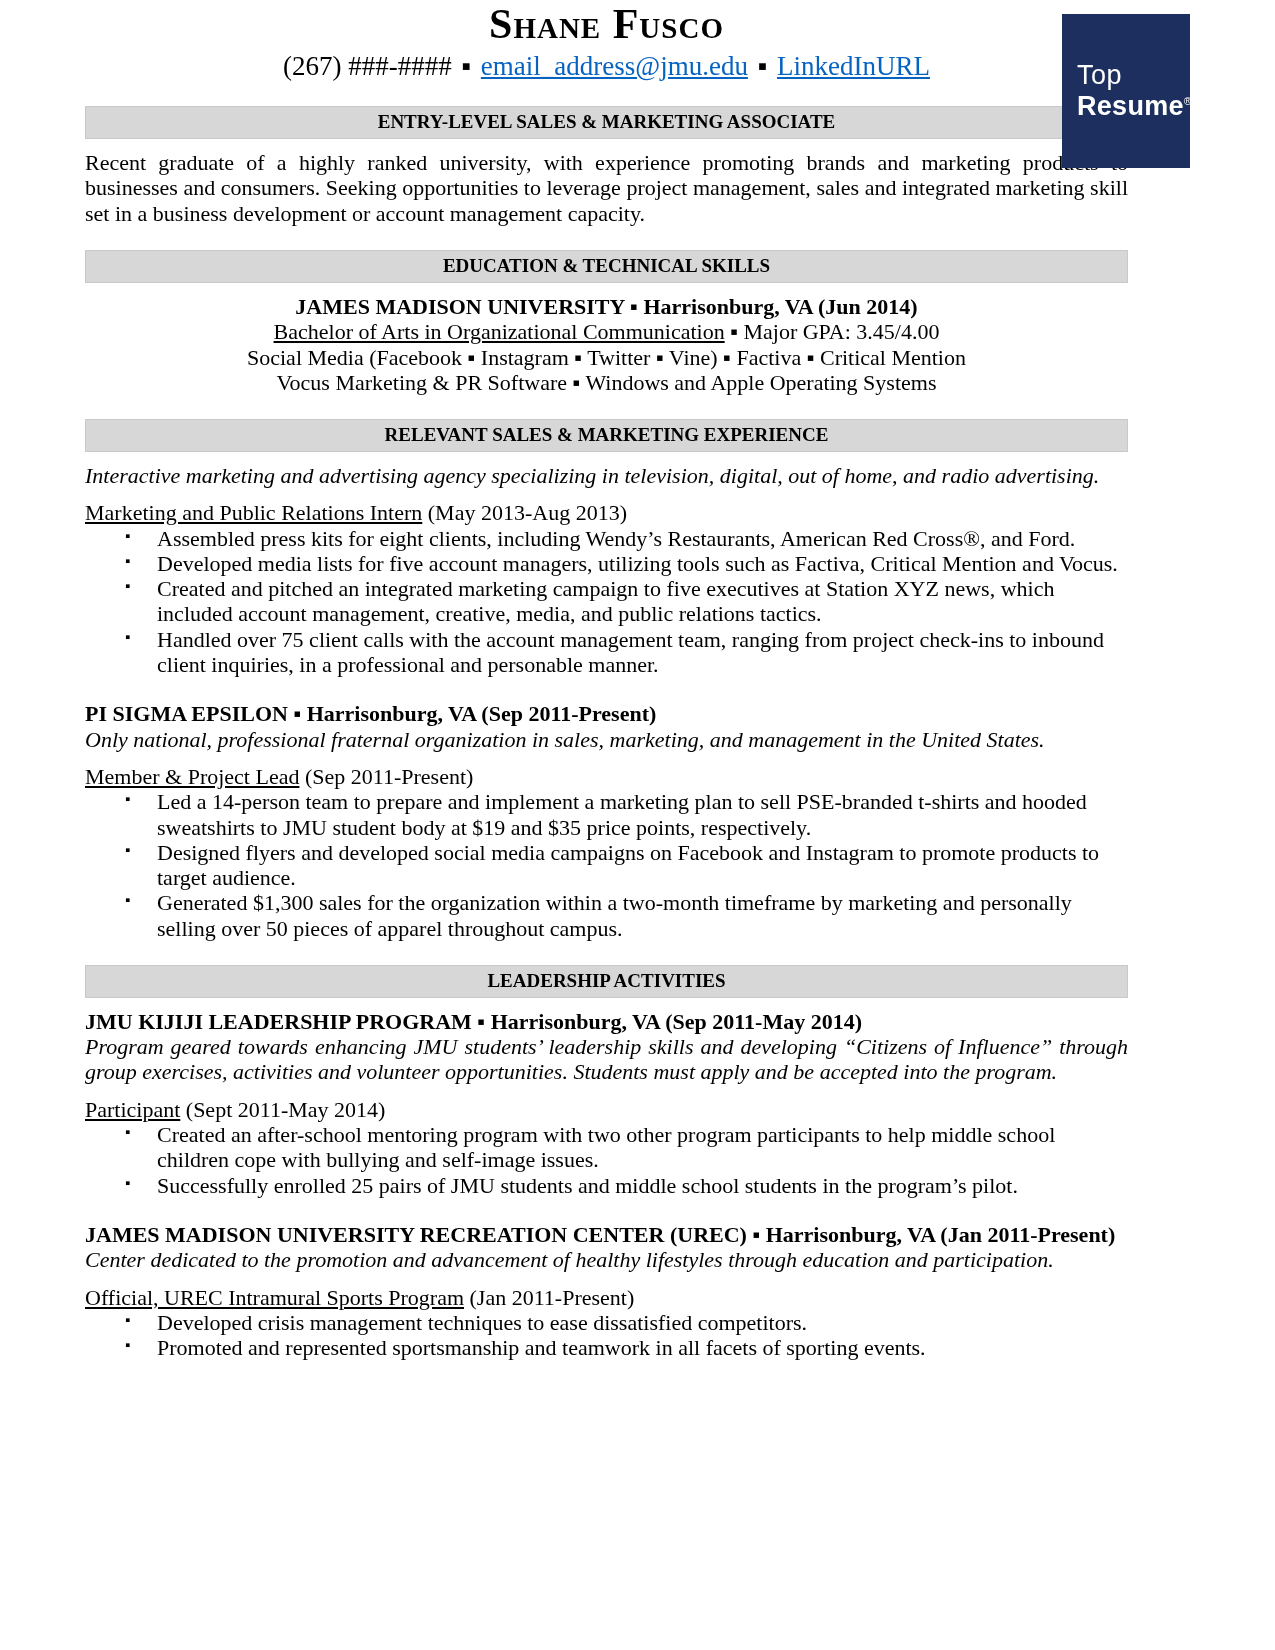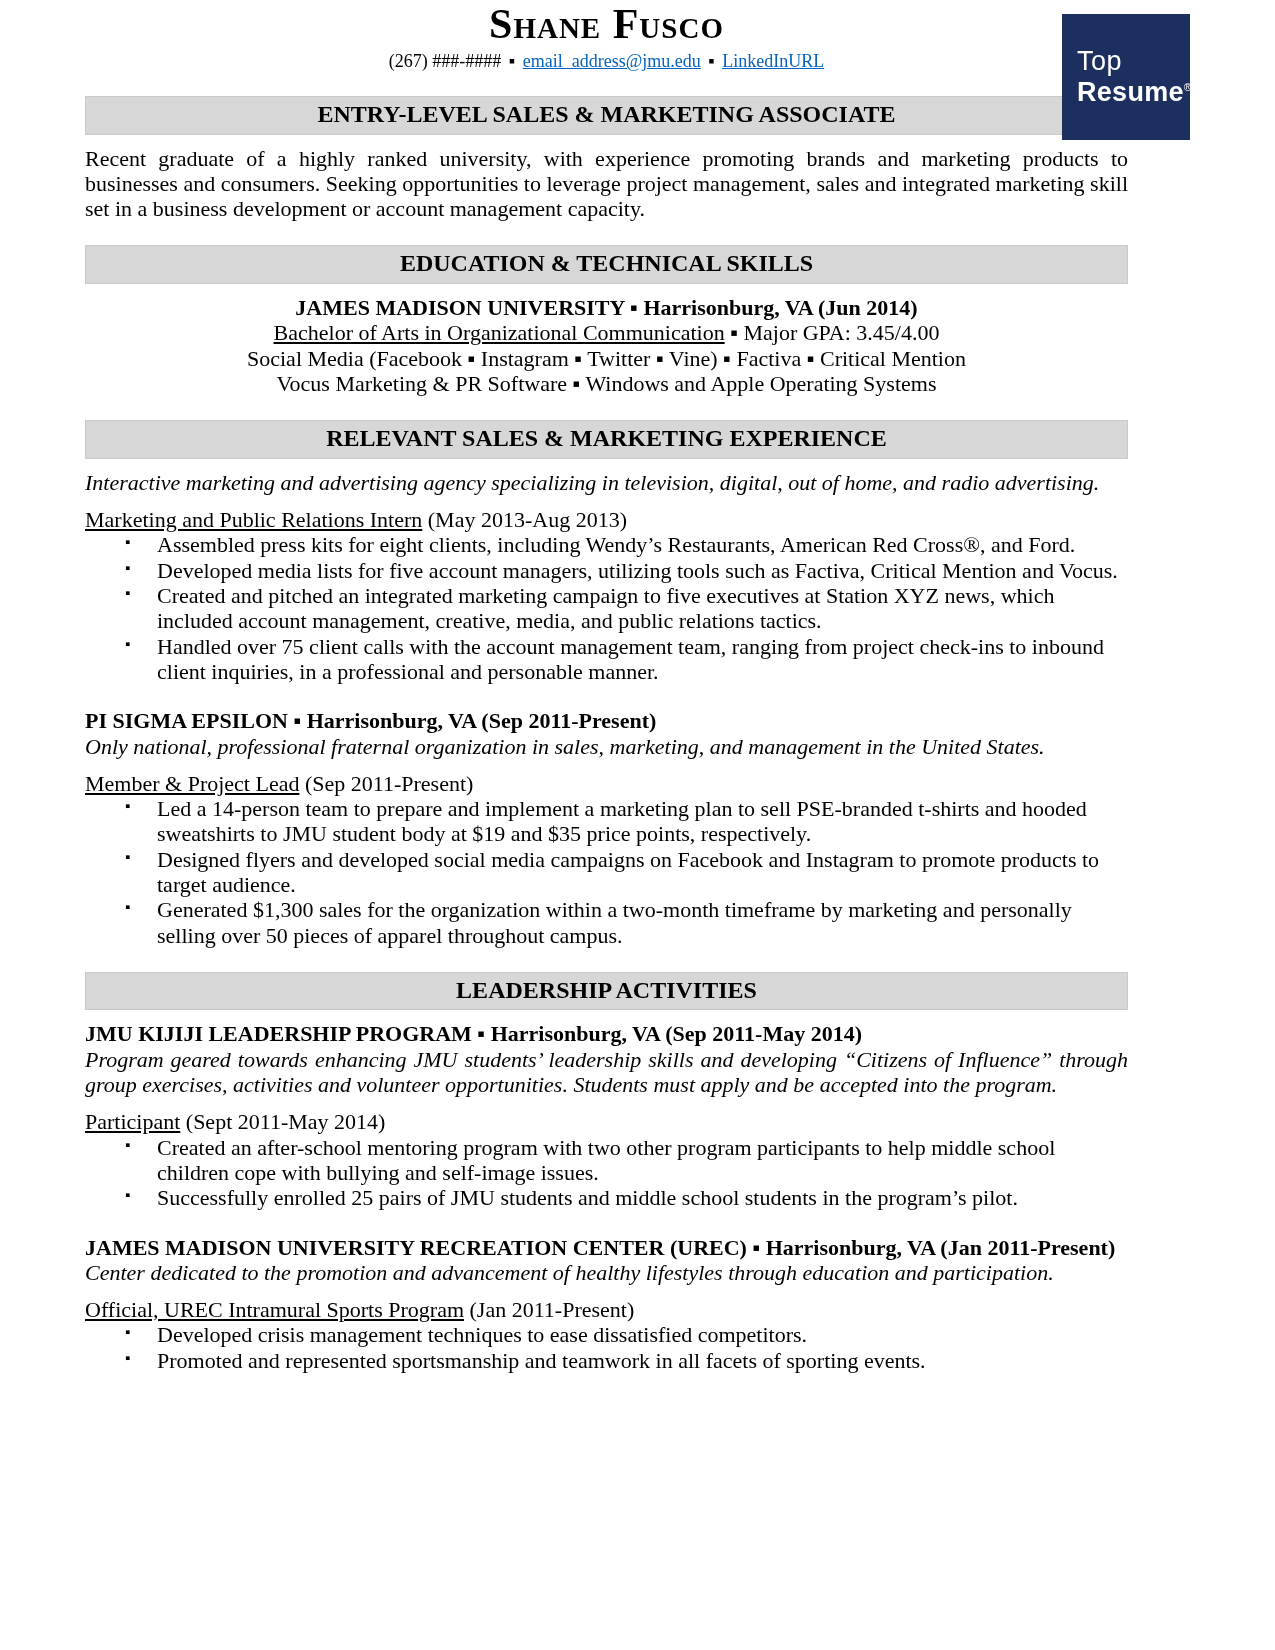--- a/index.html
+++ b/index.html
@@ -14,21 +14,21 @@
     line-height: 1.15;
   }
   .page { position: relative; width: 1275px; height: 1650px; overflow: hidden; background: #fff; }
 
   
   .logo {
     position: absolute;
     top: 14px;
     right: 85px;
     width: 128px;
-    height: 126px;
+    height: 154px;
     background: #1c2f5e;
     color: #ffffff;
     font-family: "Liberation Sans", sans-serif;
     display: flex;
     flex-direction: column;
     justify-content: center;
     padding-left: 15px;
   }
   .logo .t1 { font-size: 27px; font-weight: 400; line-height: 1.15; letter-spacing: 0.5px; }
   .logo .t2 { font-size: 27px; font-weight: 700; line-height: 1.15; letter-spacing: 0.3px; }
@@ -38,30 +38,30 @@
 
   h1.name {
     margin: 0;
     text-align: center;
     font-variant: small-caps;
     font-weight: bold;
     font-size: 42px;
     line-height: 1.15;
     letter-spacing: 1px;
   }
-  .contact { text-align: center; font-size: 18px; margin-top: 3px; }
+  .contact { text-align: center; font-size: 27px; margin-top: 3px; }
   .contact a { color: #0563c1; text-decoration: underline; }
   .sep { margin: 0 3px; }
 
   .bar {
     background: #d7d7d7;
     border: 1px solid #c9c9c9;
     text-align: center;
     font-weight: bold;
-    font-size: 24px;
+    font-size: 19px;
     padding: 4px 0 5px 0;
     margin: 24px 0 11px 0;
   }
 
   p { margin: 0; }
   .summary { text-align: justify; }
   .center { text-align: center; }
   .bold { font-weight: bold; }
   .underline { text-decoration: underline; }
   .skills-first { }

